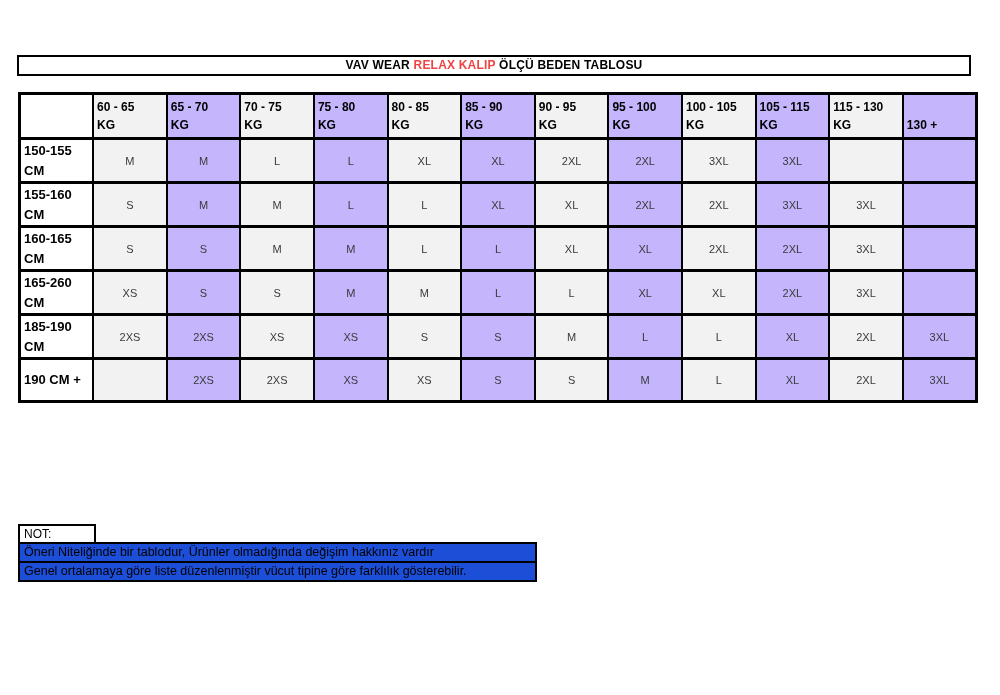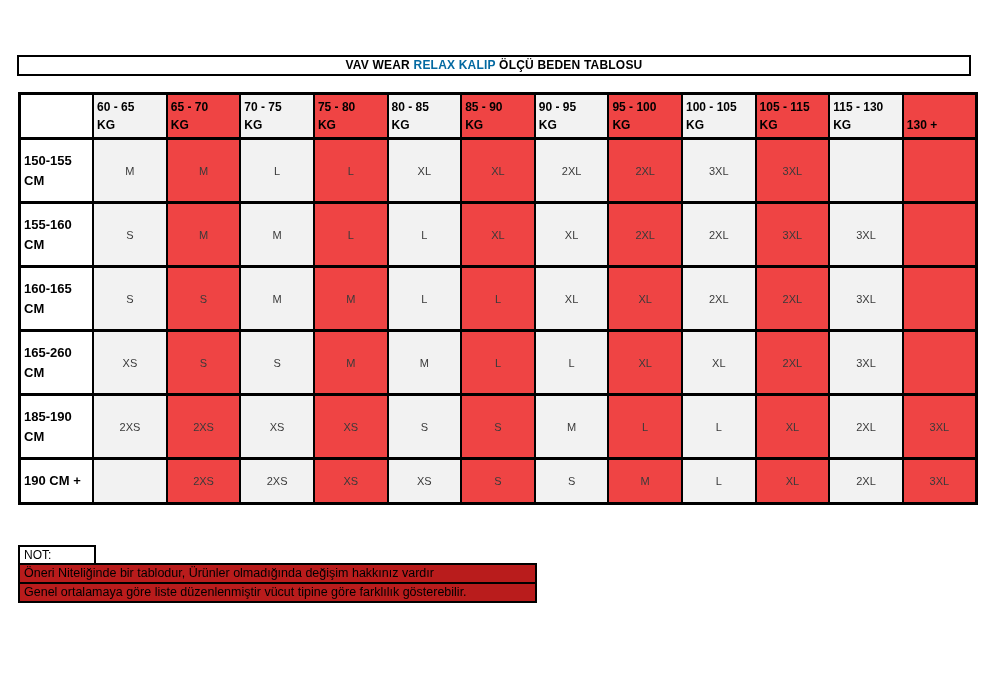--- a/index.html
+++ b/index.html
@@ -9,21 +9,21 @@
   }
   .page { position:absolute; left:0; top:0; width:1000px; height:695px; background:#fff; }
 
   
   .title-box {
     position:absolute; left:17px; top:55px; width:950px; height:17px;
     border:2px solid #000; background:#fff;
     text-align:center; font-size:12px; font-weight:bold; line-height:17px;
     letter-spacing:0.2px;
   }
-  .title-box .hl { color:#0369a1; }
+  .title-box .hl { color:#ef4444; }
 
   
   table.size-table {
     position:absolute; left:18px; top:92px; width:960px;
     border-collapse:collapse; table-layout:fixed;
     border:3px solid #000;
   }
   table.size-table th, table.size-table td {
     border-left:2px solid #000; border-right:2px solid #000;
     border-top:3px solid #000; border-bottom:3px solid #000;
@@ -34,38 +34,38 @@
   tbody tr.short { height:43px; }
 
   th.corner { background:#ffffff; }
   th.col-h {
     text-align:left; vertical-align:bottom;
     font-size:12px; font-weight:bold; padding:1px 3px 2px 3px;
     white-space:pre-line; line-height:1.55;
   }
   th.row-h {
     background:#ffffff; text-align:left; vertical-align:middle;
-    font-size:13px; font-weight:bold; padding:11px 3px;
+    font-size:13px; font-weight:bold; padding:1px 3px;
     white-space:pre-line; line-height:1.5;
   }
   td.cell {
     text-align:center; vertical-align:middle;
     font-size:11px; color:#3a3a3a; font-weight:normal;
   }
   .light { background:#f2f2f2; }
-  .shade { background:#ef4444; }
+  .shade { background:#c4b5fd; }
 
   
-  .notes { position:absolute; left:18px; top:545px; }
+  .notes { position:absolute; left:18px; top:524px; }
   .note-header {
     width:66px; height:14px; border:2px solid #000; background:#fff;
     font-size:12px; line-height:14px; padding:1px 4px;
   }
   .note-row {
-    width:507px; height:15px; border:2px solid #000; background:#b91c1c;
+    width:507px; height:15px; border:2px solid #000; background:#1d4ed8;
     font-size:12.5px; line-height:15px; padding:1px 4px;
     margin-top:-2px;
   }
 </style>
 </head>
 <body>
 
 <div class="page">
 
   <div class="title-box">

